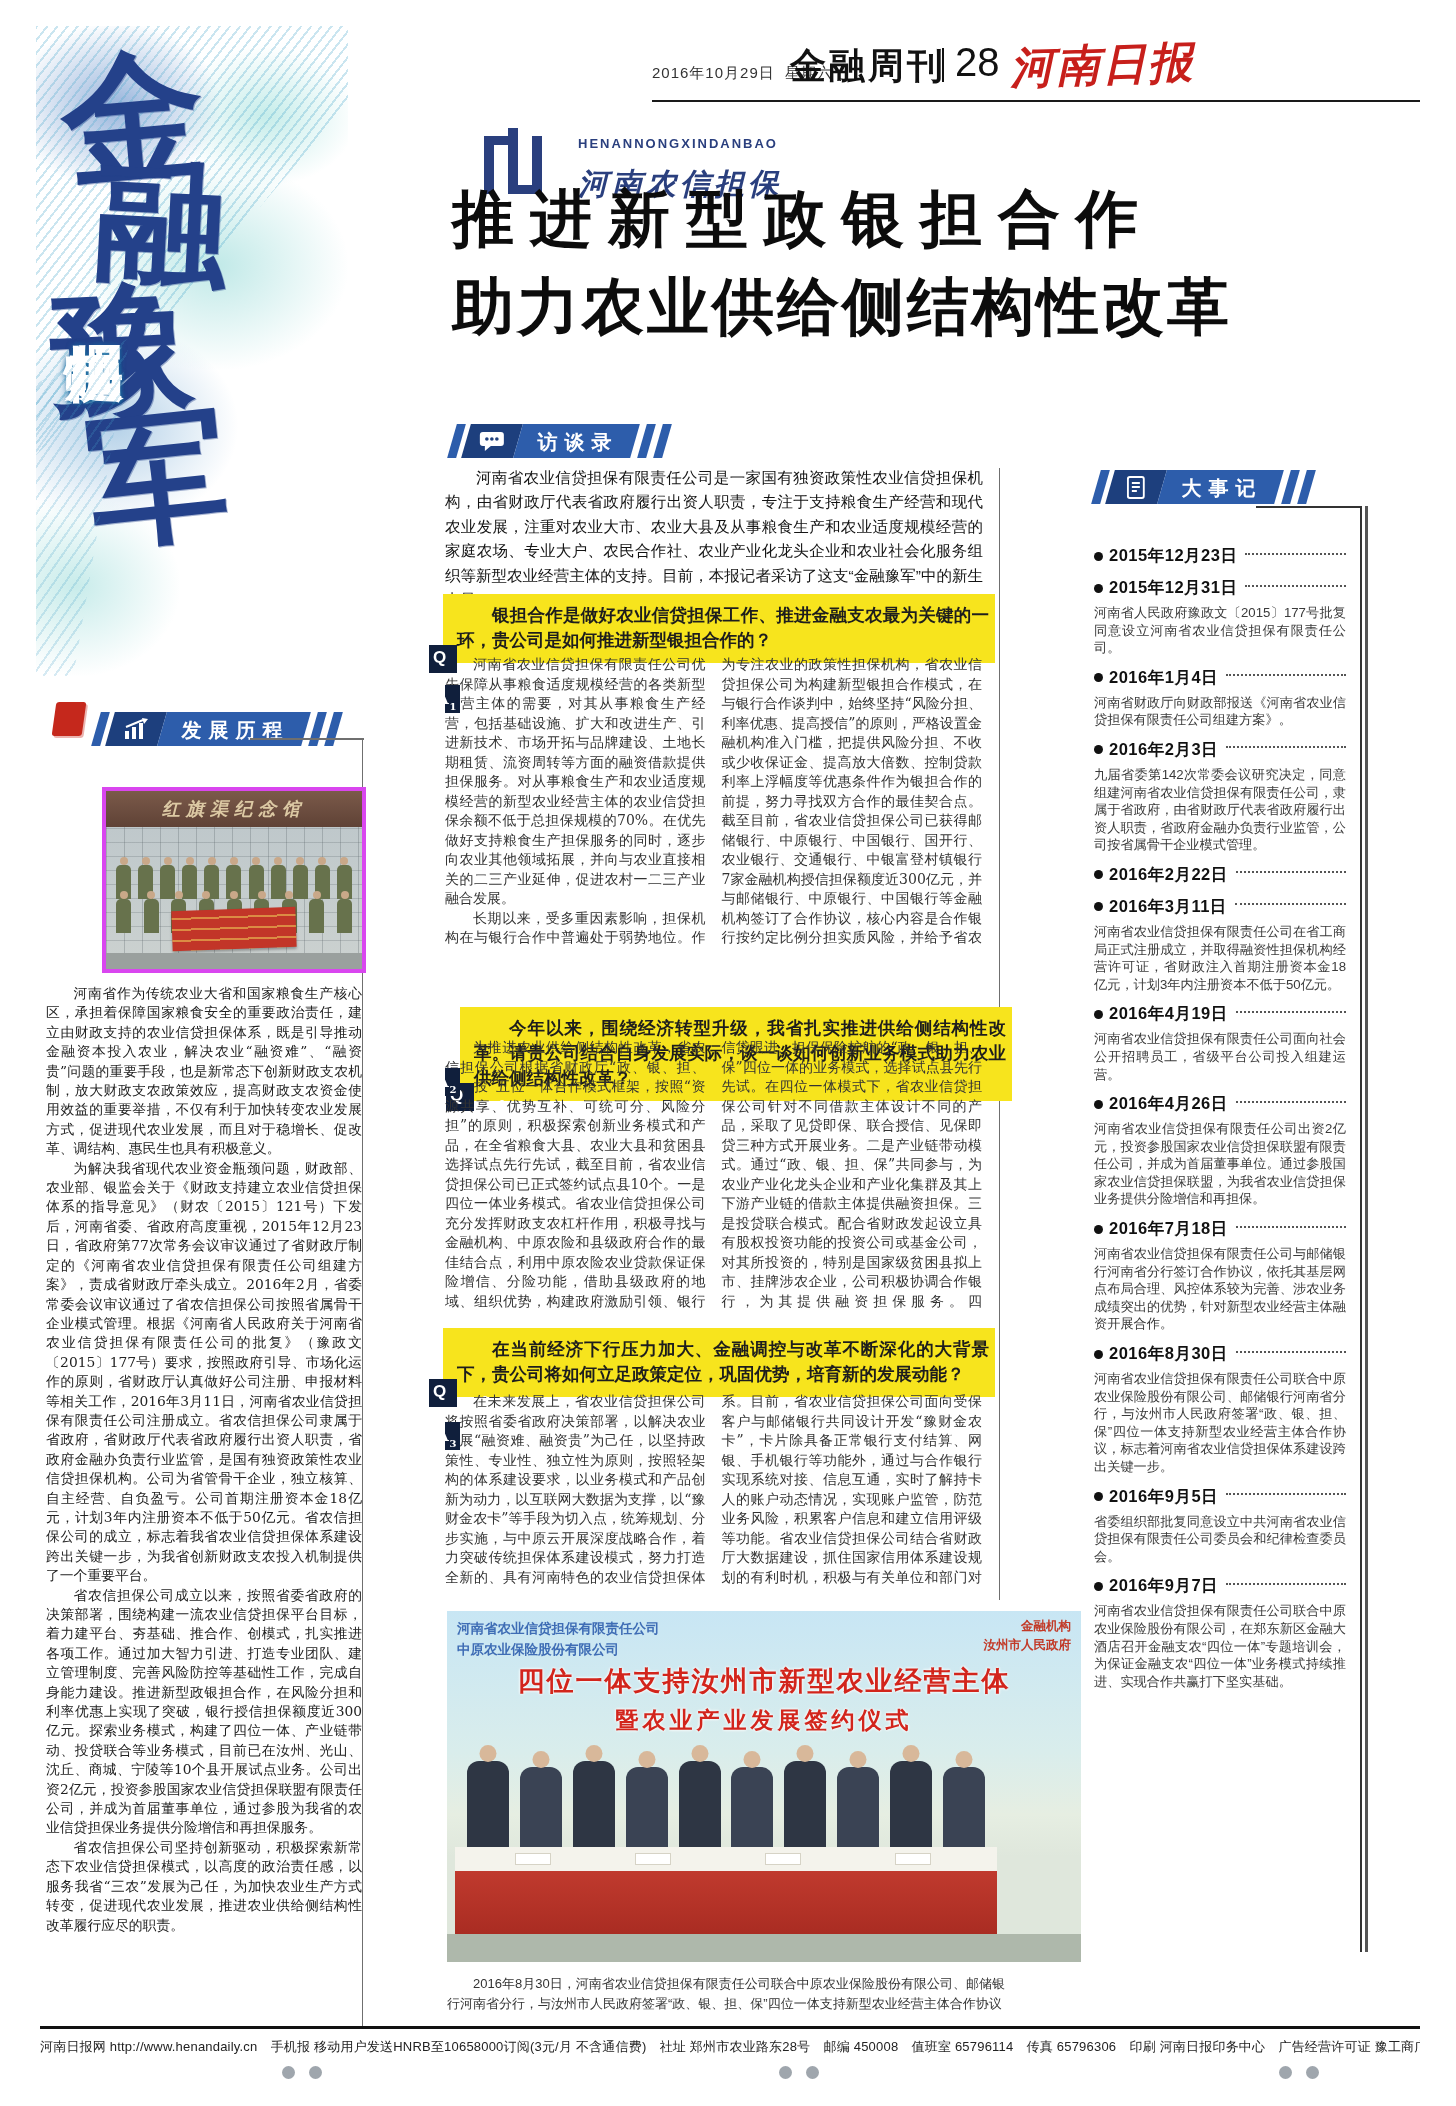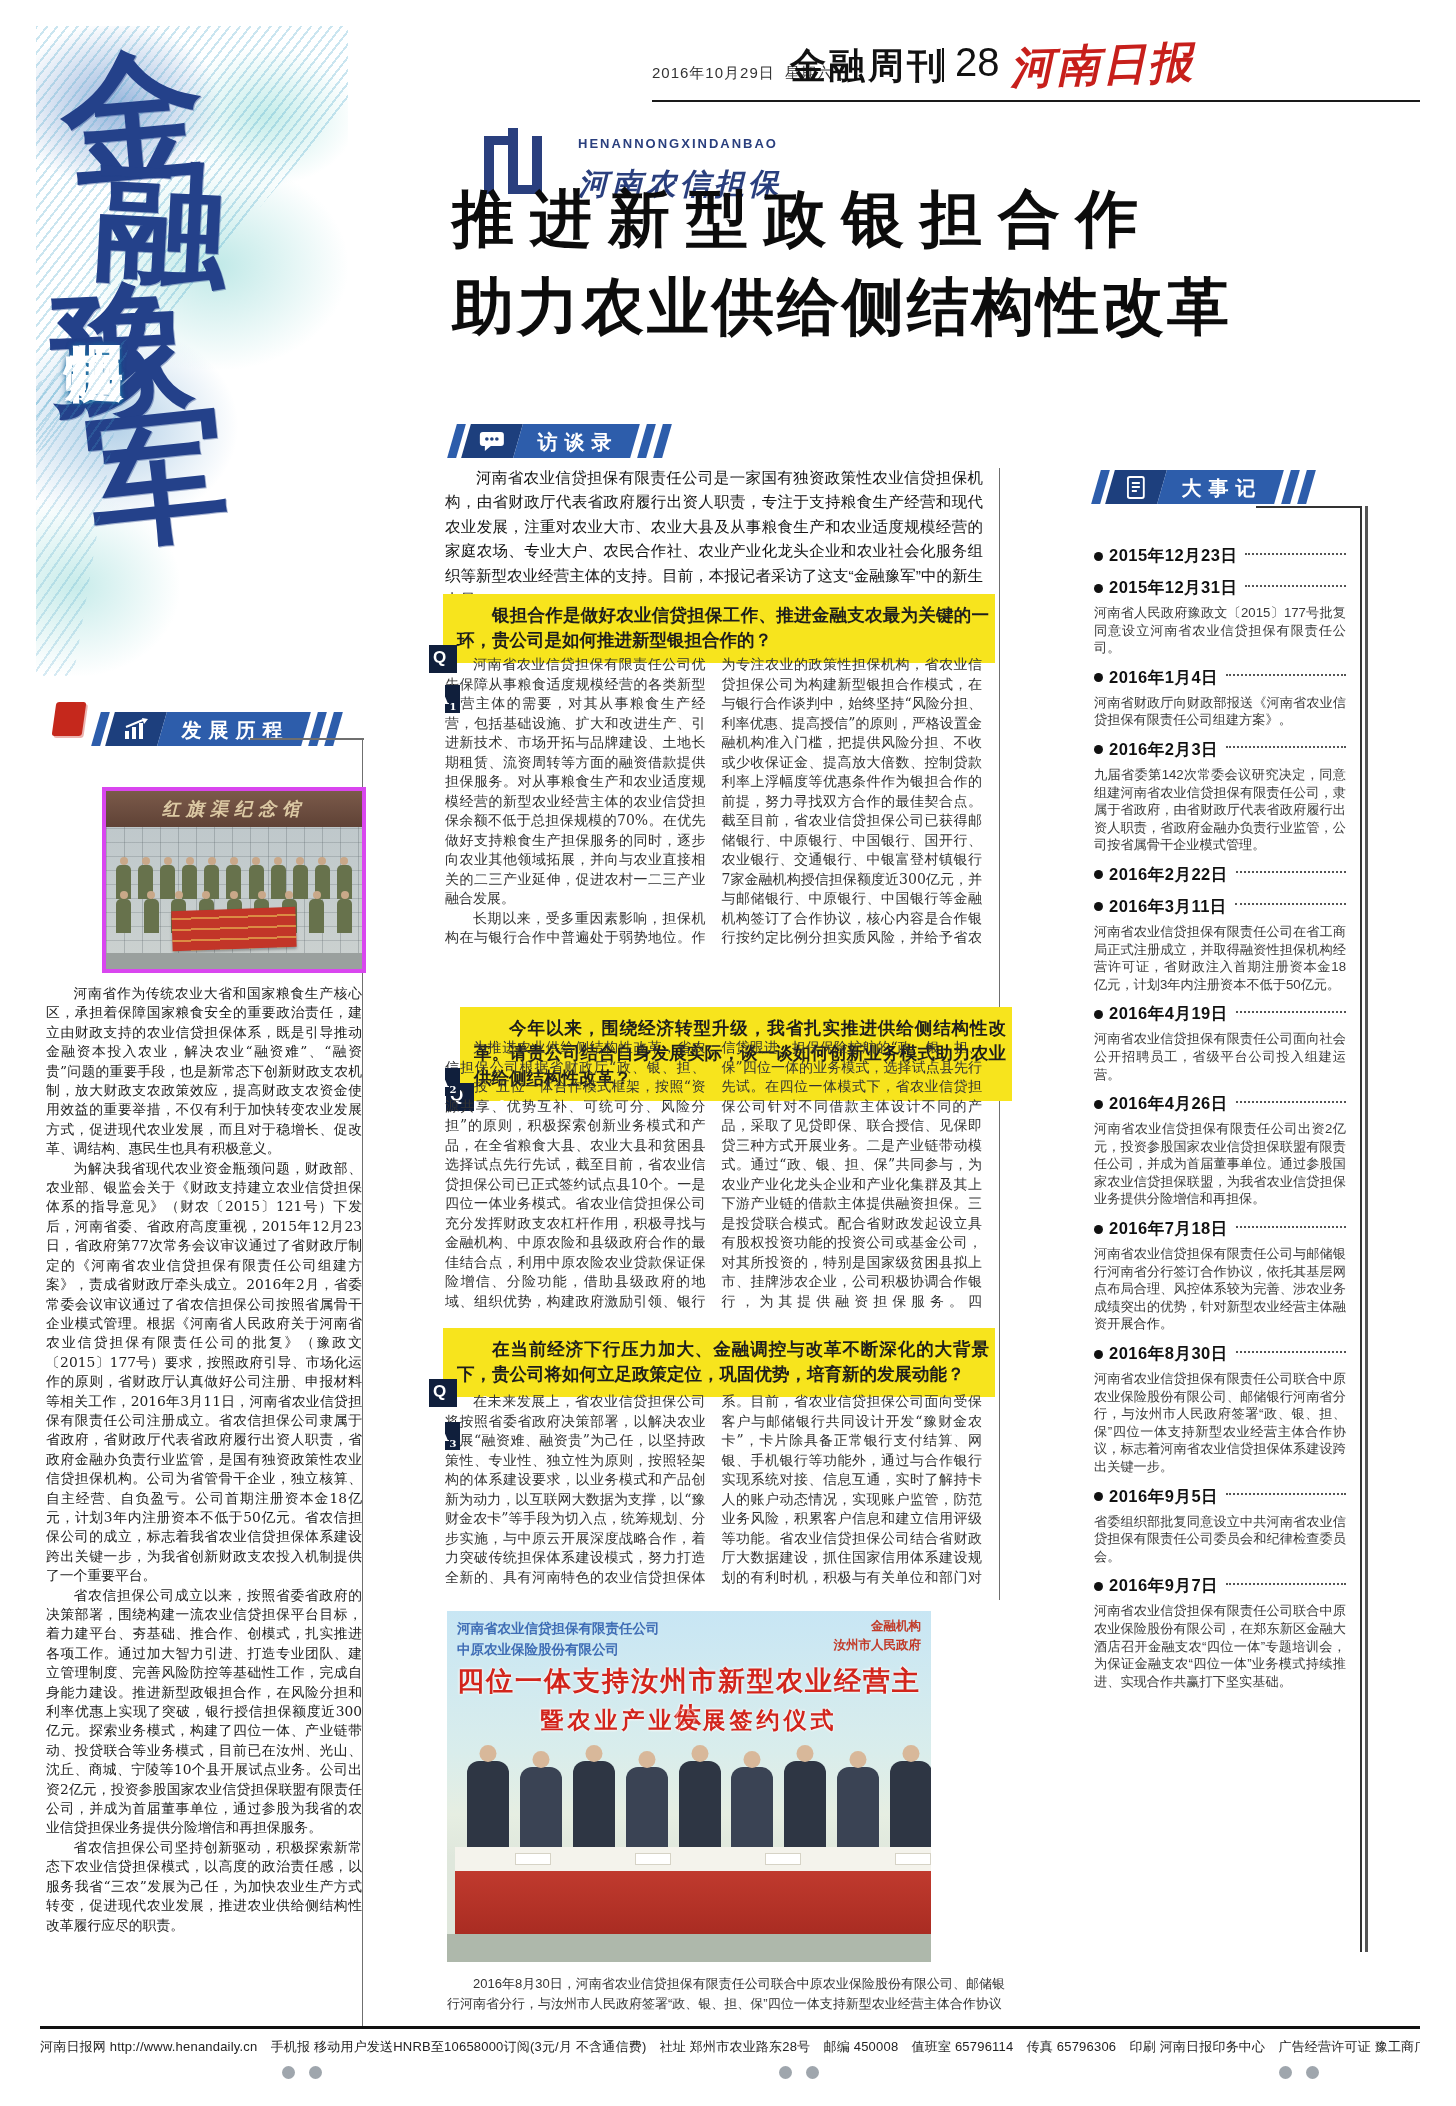--- a/index.html
+++ b/index.html
@@ -94,21 +94,21 @@
           font-size:14px;line-height:19.5px;text-align:justify;color:#333;overflow:hidden;}
   .answer p{margin:0;text-indent:2em;}
   .a-badge{position:absolute;left:-13px;top:30px;width:28px;height:28px;background:#101f3c;color:#fff;
            font-weight:700;font-size:17px;display:flex;align-items:flex-start;justify-content:center;line-height:26px;}
   .a-badge small{font-size:10px;align-self:flex-end;line-height:12px;margin-left:1px;}
   .a1{left:445px;top:655px;height:308px;}
   .a2{left:445px;top:1038px;height:284px;}
   .a3{left:445px;top:1392px;height:205px;}
 
   
-  .photo{left:447px;top:1611px;width:484px;height:351px;overflow:hidden;
+  .photo{left:447px;top:1611px;width:634px;height:351px;overflow:hidden;
          background:linear-gradient(180deg,#c8e6f4 0%,#d9edec 40%,#e6eee2 58%,#dfe7dc 70%);}
   .ph-left{position:absolute;left:10px;top:8px;font-size:13.5px;color:#3f6db5;line-height:1.55;font-weight:700;}
   .ph-right{position:absolute;right:10px;top:6px;font-size:12.5px;color:#c23a28;line-height:1.5;text-align:right;font-weight:700;}
   .ph-b1{position:absolute;left:0;top:52px;width:100%;text-align:center;font-size:27px;font-weight:900;color:#d2251c;
          letter-spacing:2px;text-shadow:0 0 3px #fff,0 0 3px #fff;}
   .ph-b2{position:absolute;left:0;top:94px;width:100%;text-align:center;font-size:23px;font-weight:900;color:#d2251c;
          letter-spacing:4px;text-shadow:0 0 3px #fff,0 0 3px #fff;}
   .ph-people{position:absolute;left:20px;top:150px;width:518px;display:flex;justify-content:space-between;}
   .person{width:42px;height:86px;background:#2e3644;border-radius:12px 12px 0 0;position:relative;}
   .person::before{content:"";position:absolute;left:50%;top:-16px;transform:translateX(-50%);

